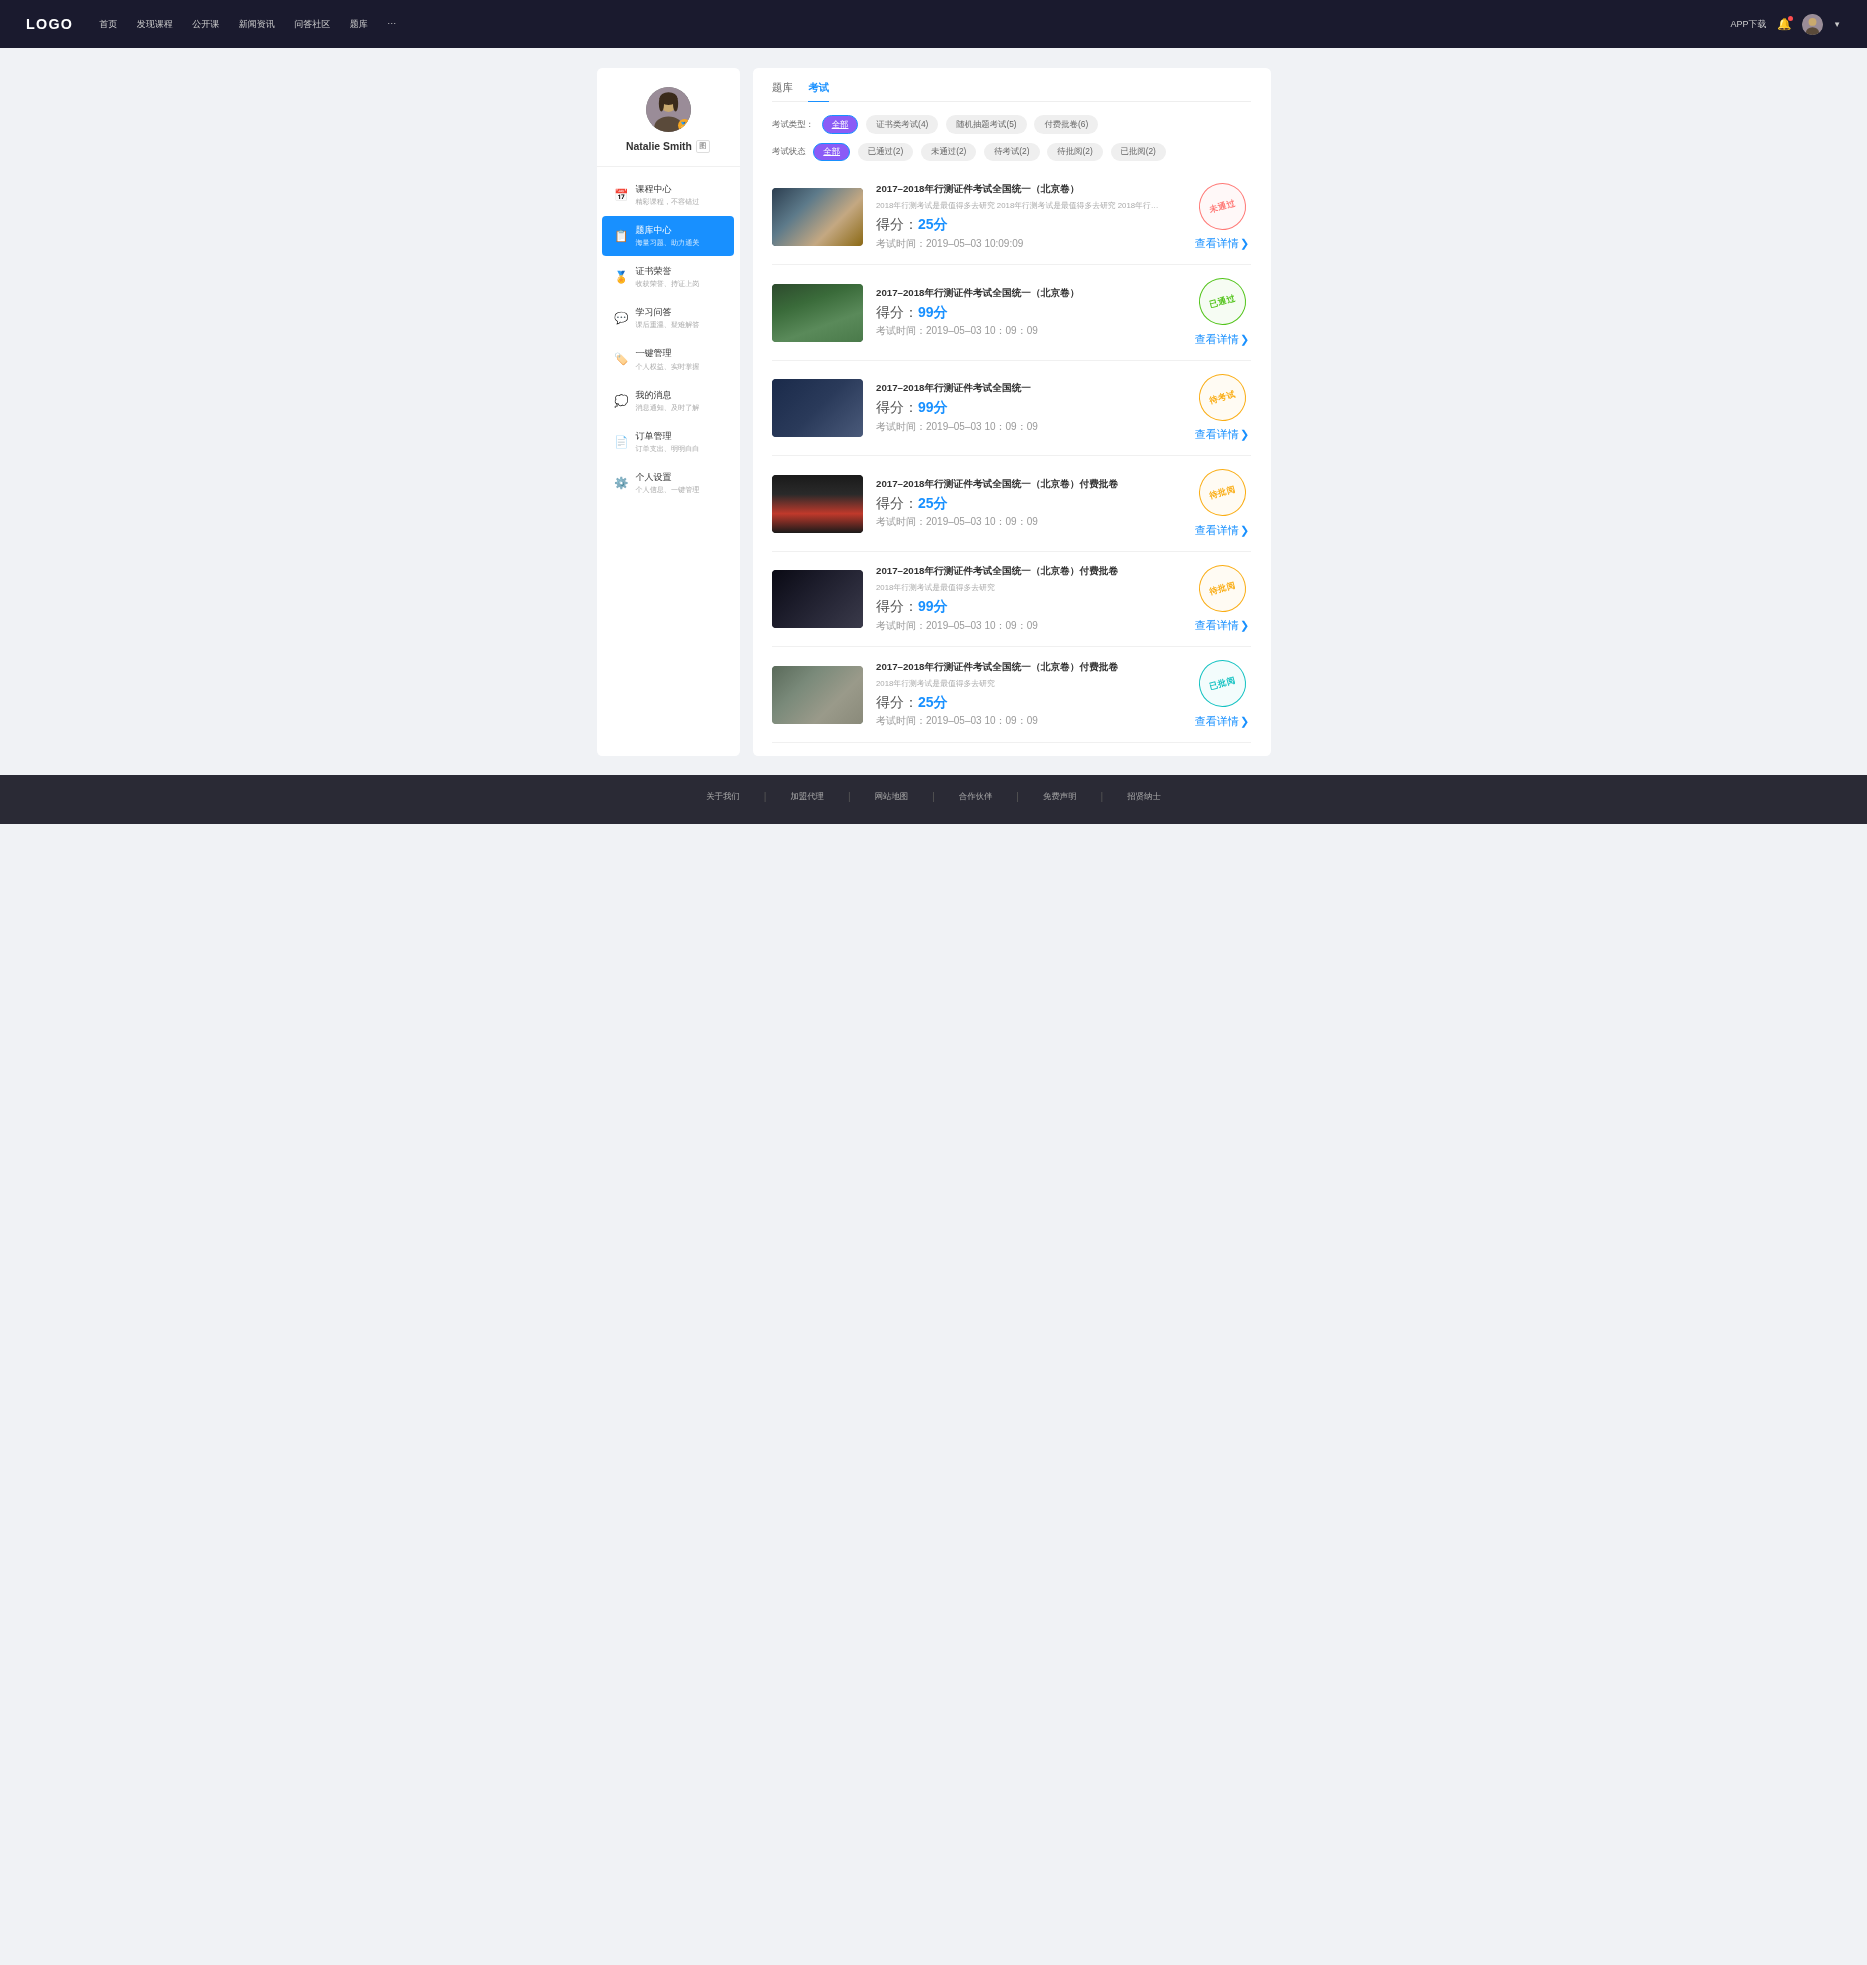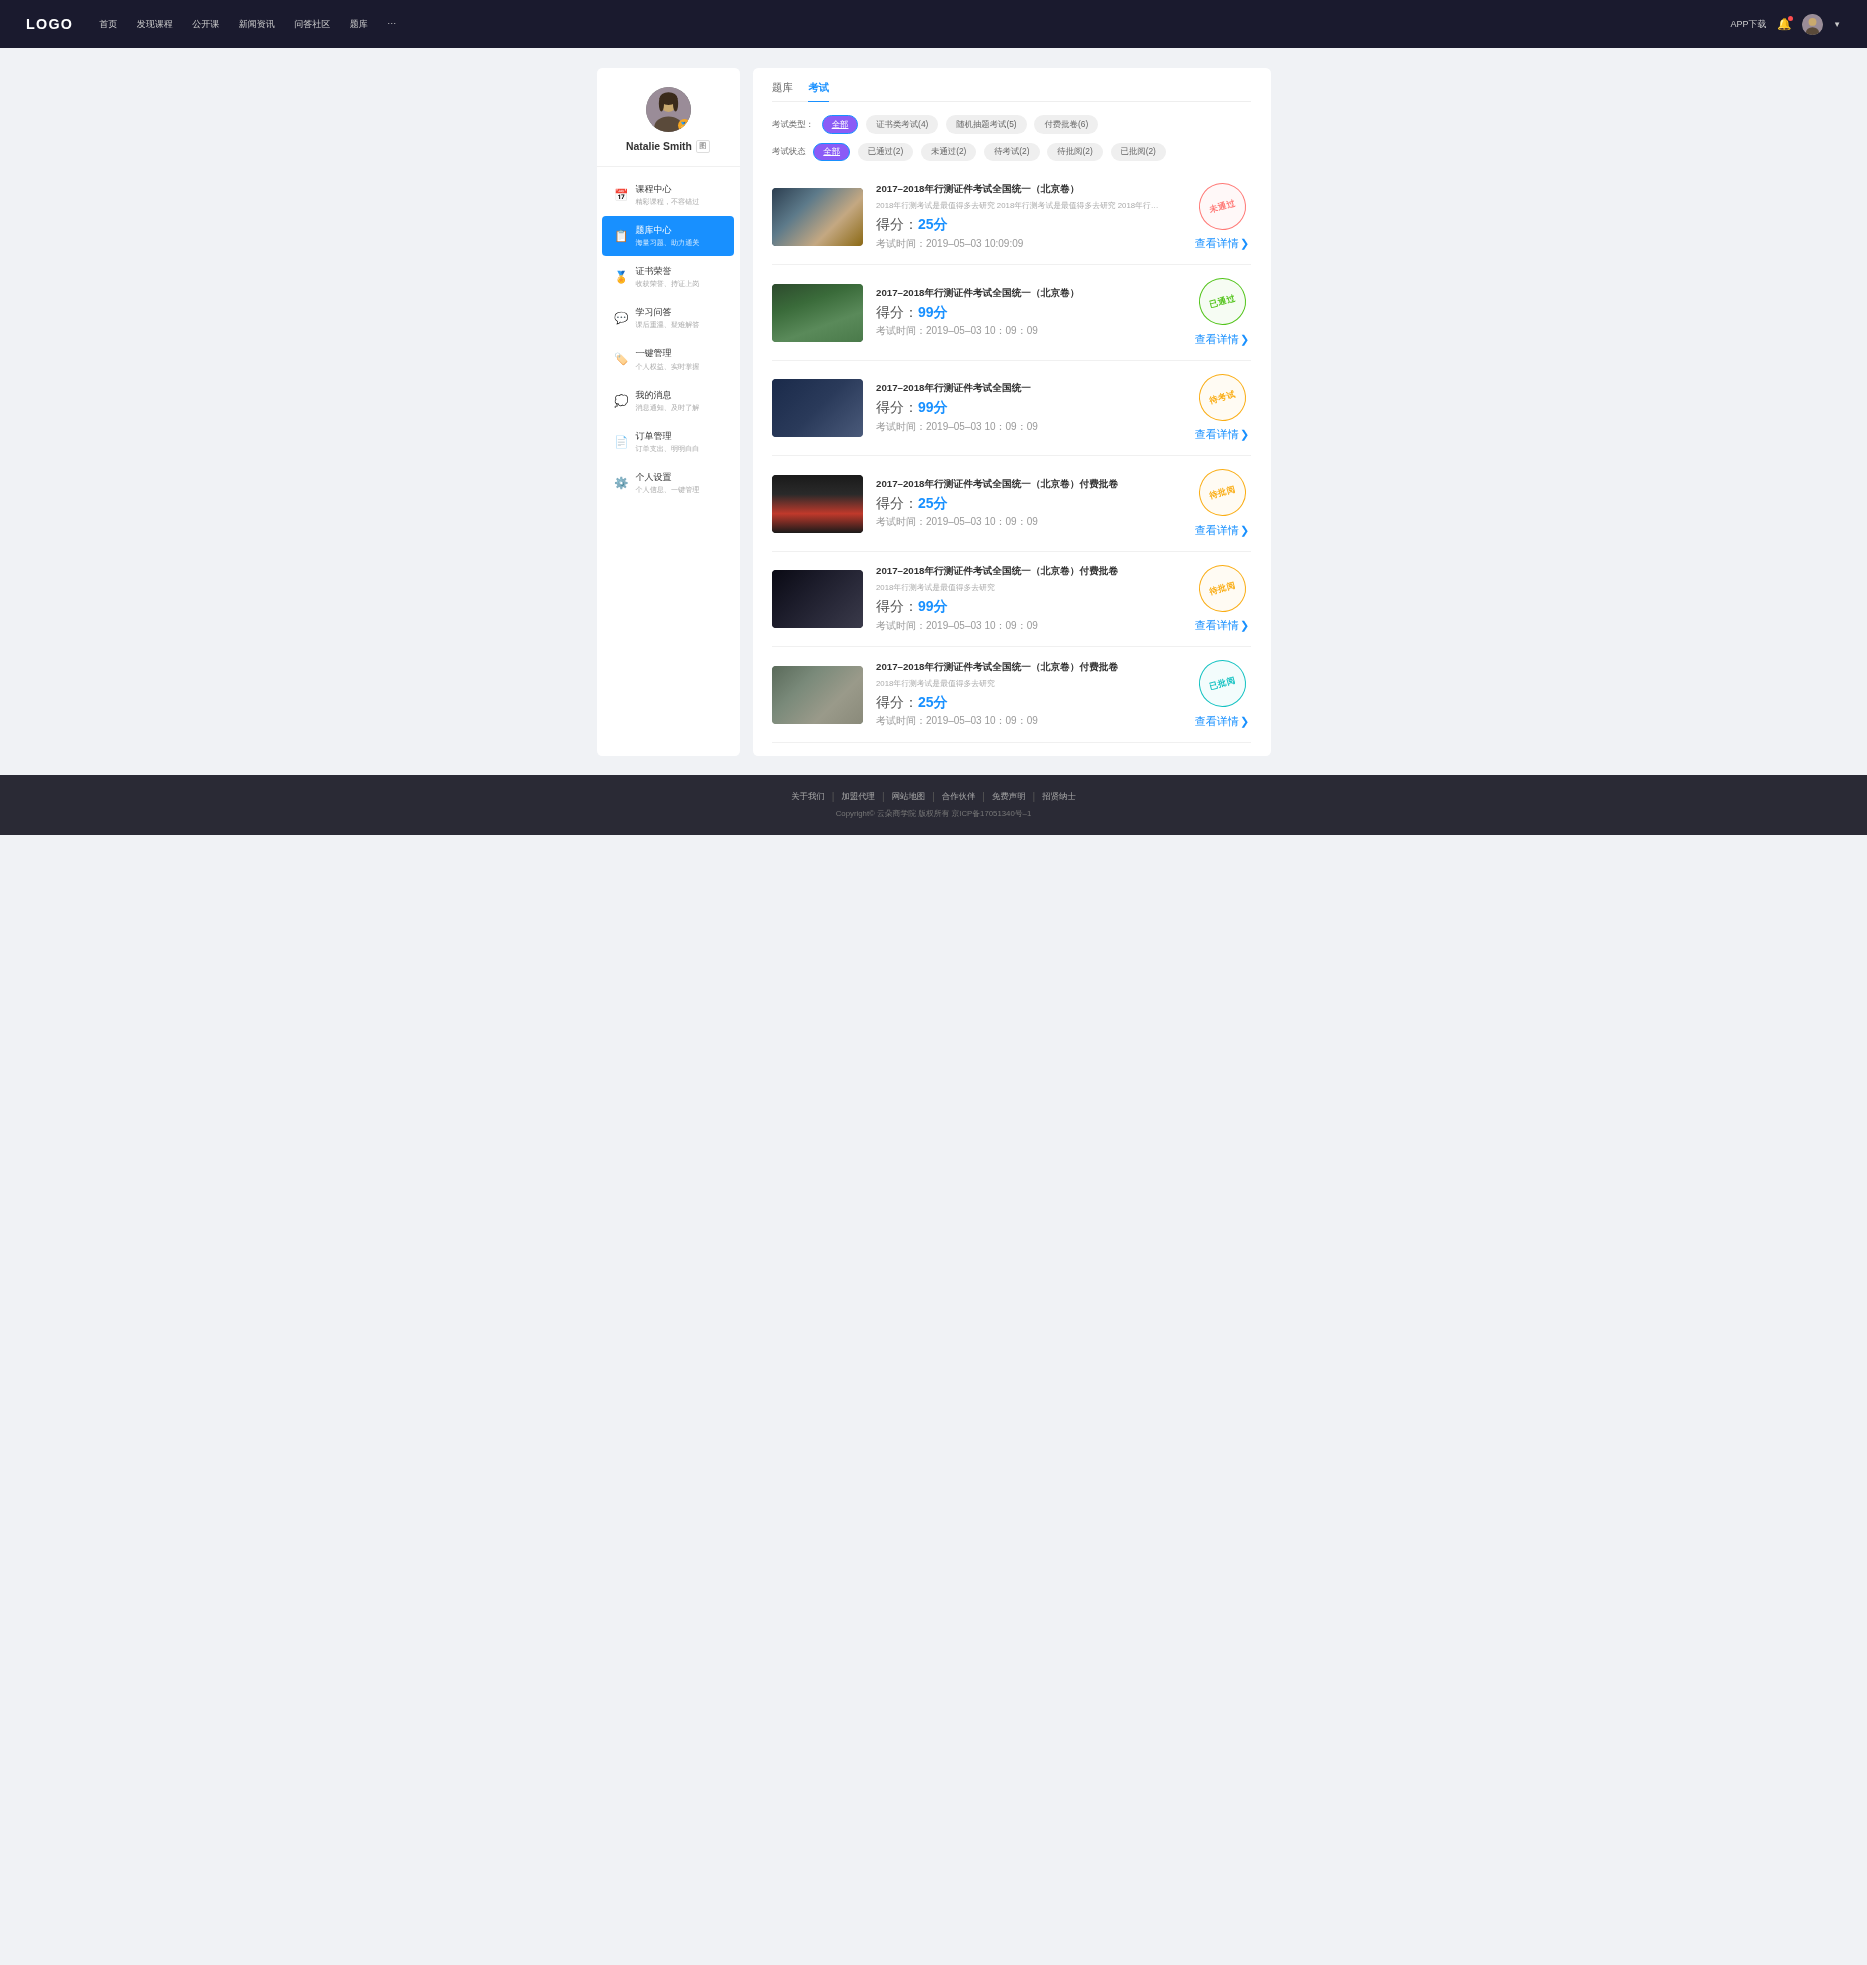--- a/index.html
+++ b/index.html
@@ -352,21 +352,21 @@
     .footer {
       background: #2a2a35;
       color: #aaa;
       text-align: center;
       padding: 15.6px 13px;
       margin-top: 19.5px;
     }
     .footer-links {
       display: flex;
       justify-content: center;
-      gap: 7px;
+      gap: 24px;
       margin-bottom: 6.5px;
     }
     .footer-link {
       font-size: 8.4px;
       color: #aaa;
       cursor: pointer;
     }
     .footer-sep {
       color: #555;
     }
@@ -667,15 +667,14 @@
     <span class="footer-link">加盟代理</span>
     <span class="footer-sep">|</span>
     <span class="footer-link">网站地图</span>
     <span class="footer-sep">|</span>
     <span class="footer-link">合作伙伴</span>
     <span class="footer-sep">|</span>
     <span class="footer-link">免费声明</span>
     <span class="footer-sep">|</span>
     <span class="footer-link">招贤纳士</span>
   </div>
-  <div class="footer-copy">Copyright© 云朵商学院  版权所有    京ICP备17051340号–1</div>
 </footer>
 
 
 </body></html>

